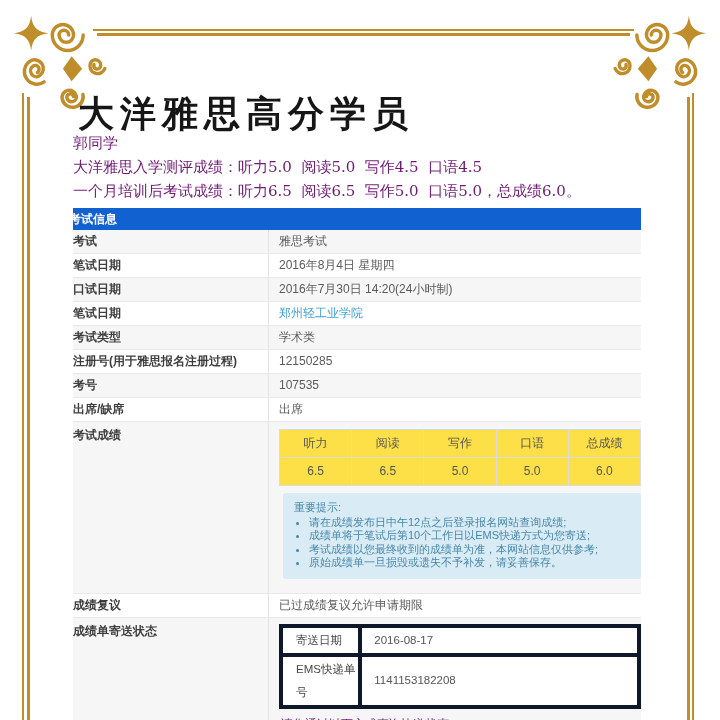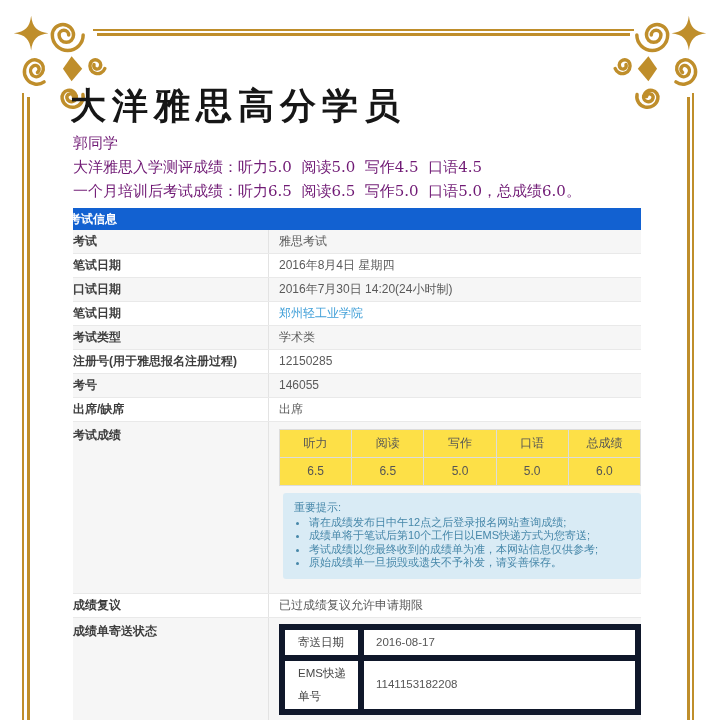--- a/index.html
+++ b/index.html
@@ -10,21 +10,21 @@
   .h-thin {left:93px; top:29px; width:541px; height:1.5px;}
   .h-thick{left:97px; top:33px; width:533px; height:2.5px;}
   .v-l-thin {left:22px;  top:93px; width:1.5px; height:627px;}
   .v-l-thick{left:27px;  top:97px; width:2.5px; height:623px;}
   .v-r-thick{left:687px; top:97px; width:2.5px; height:623px;}
   .v-r-thin {left:692px; top:93px; width:1.5px; height:627px;}
   .ornament{position:absolute;top:10px;width:106px;height:106px;}
   .orn-tl{left:8px;}
   .orn-tr{left:606px;transform:scaleX(-1);}
   
-  .title{position:absolute;left:70px;top:82px;margin:0;font-family:"DejaVu Serif","Liberation Serif",serif;
+  .title{position:absolute;left:70px;top:82px;margin:8px;font-family:"DejaVu Serif","Liberation Serif",serif;
          font-size:36px;font-weight:700;color:#161616;letter-spacing:6px;white-space:nowrap;}
   .byline{position:absolute;left:73px;font-family:"DejaVu Serif","Liberation Serif",serif;
           font-size:15px;color:#701a75;white-space:pre-wrap;}
   .student{top:134px;}
   .line2{top:158px;}
   .line3{top:182px;}
   
   .panel{position:absolute;left:73px;top:208px;width:568px;font-size:12px;color:#555;}
   .panel-header{height:22px;line-height:22px;background:#1261d1;color:#fff;font-weight:bold;
                 font-size:12px;overflow:hidden;}
@@ -43,21 +43,21 @@
   table.score{border-collapse:collapse;margin:7px 0 0 0;background:#fde047;}
   table.score td{width:70px;height:25px;text-align:center;border:1px solid #dcdcdc;
                  color:#555;font-size:12px;}
   
   .notice{margin:7px 0 0 4px;width:336px;background:#d9ebf5;border-radius:3px;
           padding:8px 11px 9px;color:#4687a9;font-size:11px;line-height:13.5px;}
   .notice ul{margin:1px 0 0;padding-left:15px;}
   .notice li{margin:0;padding:0;}
   
   table.ship{border-collapse:collapse;margin:6px 0 0 0;background:#fff;font-size:11.5px;}
-  table.ship td{border:6px solid #0f172a;height:23px;color:#555;box-sizing:border-box;}
+  table.ship td{border:4px solid #0f172a;height:23px;color:#555;box-sizing:border-box;}
   table.ship td.k{width:80px;padding-left:13px;color:#474747;}
   table.ship td.v{width:282px;padding-left:12px;}
   .ship-note{margin:8px 0 0 2px;font-size:12px;color:#701a75;line-height:14px;}
 </style>
 </head>
 <body>
 
 <div class="page">
 
   <div class="gold h-thin"></div>
@@ -123,21 +123,21 @@
     <div class="row odd">
       <div class="lbl">考试类型</div>
       <div class="val">学术类</div>
     </div>
     <div class="row even">
       <div class="lbl">注册号(用于雅思报名注册过程)</div>
       <div class="val">12150285</div>
     </div>
     <div class="row odd">
       <div class="lbl">考号</div>
-      <div class="val">146055</div>
+      <div class="val">107535</div>
     </div>
     <div class="row even">
       <div class="lbl">出席/缺席</div>
       <div class="val">出席</div>
     </div>
 
     <div class="row odd big">
       <div class="lbl">考试成绩</div>
       <div class="val">
         <table class="score">

